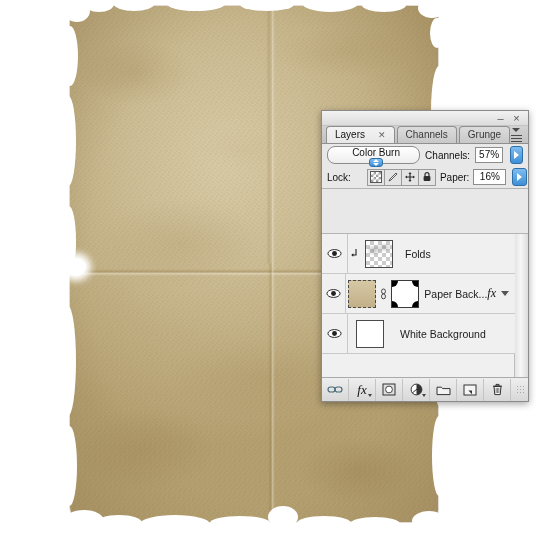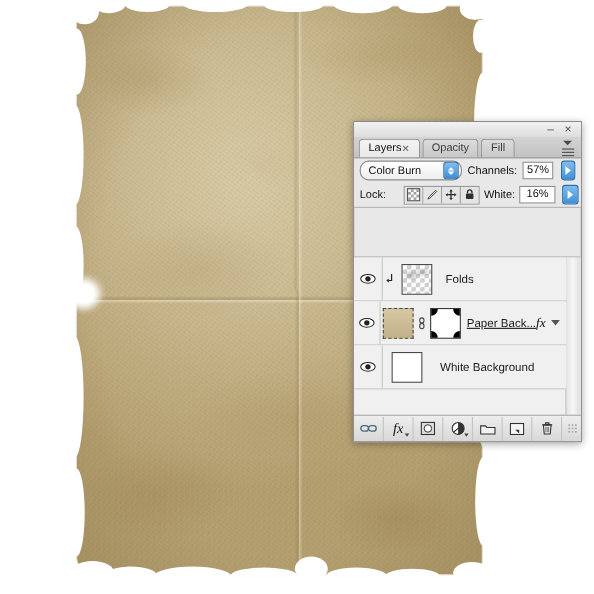--- a/index.html
+++ b/index.html
@@ -96,21 +96,21 @@
     background:linear-gradient(to bottom,#d2d2d2,#c2c2c2);
     border-bottom:1px solid #8f8f8f;
     padding-left:4px;position:relative;
   }
   .tab{
     height:16px;line-height:16px;padding:0 8px;margin-right:2px;
     border:1px solid #8f8f8f;border-bottom:none;
     border-radius:4px 4px 0 0;
     background:linear-gradient(to bottom,#dcdcdc,#c8c8c8);
     font-size:10px;color:#3a3a3a;white-space:nowrap;
-    display:flex;align-items:center;gap:0;
+    display:flex;align-items:center;gap:13px;
   }
   .tab.active{
     background:linear-gradient(to bottom,#f3f3f3,#e8e8e8);
     color:#111;
   }
   .tab-x{font-size:9px;color:#666;}
   #panel-menu{
     position:absolute;right:3px;bottom:1px;width:14px;height:14px;
     display:flex;flex-direction:column;justify-content:center;gap:2px;
   }
@@ -122,21 +122,21 @@
 
   
   #blend-row{
     height:22px;display:flex;align-items:center;gap:5px;
     padding:0 5px;background:#e8e8e8;
   }
   #blend-select{
     width:98px;height:16px;display:flex;align-items:center;justify-content:space-between;
     background:linear-gradient(to bottom,#ffffff,#eeeeee);
     border:1px solid #8d8d8d;border-radius:8px;
-    padding:0 2px 0 7px;font-size:10px;color:#111;
+    padding:0 2px 0 7px;font-size:10px;color:#111;flex-direction:column;
   }
   .stepper{
     width:12px;height:14px;border-radius:3px;
     background:linear-gradient(to bottom,#7fbdf0,#3e8fd8);
     border:1px solid #2f6fa8;
     display:flex;flex-direction:column;align-items:center;justify-content:center;gap:1px;
   }
   .stepper .up{width:0;height:0;border-left:3px solid transparent;border-right:3px solid transparent;border-bottom:3px solid #fff;}
   .stepper .dn{width:0;height:0;border-left:3px solid transparent;border-right:3px solid transparent;border-top:3px solid #fff;}
   .num-label{font-size:10px;color:#111;}
@@ -214,21 +214,21 @@
   }
   .thumb-mask{
     width:28px;height:28px;border:1px solid #3a3a3a;box-sizing:border-box;
     background:#ffffff;position:relative;overflow:hidden;
   }
   .mk{position:absolute;width:8px;height:8px;background:#000;}
   .layer-name{
     font-size:10.5px;color:#1b1b1b;padding-left:8px;white-space:nowrap;flex:1;
   }
   .layer-name.bold{font-weight:bold;}
-  .layer-name.linked{text-decoration:underline;}
+  .layer-name.linked{}
   .link-cell{width:13px;display:flex;align-items:center;justify-content:center;}
   .fx-cell{
     display:flex;align-items:center;gap:5px;padding-right:6px;
     font-style:italic;font-family:"Liberation Serif",serif;font-size:12px;color:#111;
   }
   .fx-caret{width:0;height:0;border-left:4px solid transparent;border-right:4px solid transparent;border-top:5px solid #555;}
 
   
   #panel-bottom{
     position:absolute;left:0;right:0;bottom:0;height:23px;
@@ -302,24 +302,24 @@
     <div class="win-btn" id="btn-min">–</div>
     <div class="win-btn" id="btn-close">×</div>
   </div>
 
   <div id="tab-strip">
     <div class="tab active">
       <span>Layers</span>
       <span class="tab-x">✕</span>
     </div>
     <div class="tab">
-      <span>Opacity</span>
+      <span>Channels</span>
     </div>
     <div class="tab">
-      <span>Fill</span>
+      <span>Grunge</span>
     </div>
     <div id="panel-menu">
       <div class="caret"></div>
         <i></i>
         <i></i>
         <i></i>
     </div>
   </div>
 
   <div id="blend-row">
@@ -354,21 +354,21 @@
           </svg>
       </span>
       <span class="lock-btn">
         <svg width="12" height="12" viewBox="0 0 12 12">
             <path d="M4 5 V3.6 a2 2 0 0 1 4 0 V5" fill="none" stroke="#2e2e2e" stroke-width="1.2"></path>
             <rect x="2.6" y="5" width="6.8" height="5" rx="1" fill="#2e2e2e"></rect>
           </svg>
       </span>
     </span>
     <span class="fill-right">
-      <span class="num-label">White:</span>
+      <span class="num-label">Paper:</span>
       <span class="num-field">16%</span>
       <span class="num-arrow">
           <span class="tri"></span>
         </span>
     </span>
   </div>
 
   <div id="layer-list">
     <div id="scroll-track"></div>
 

